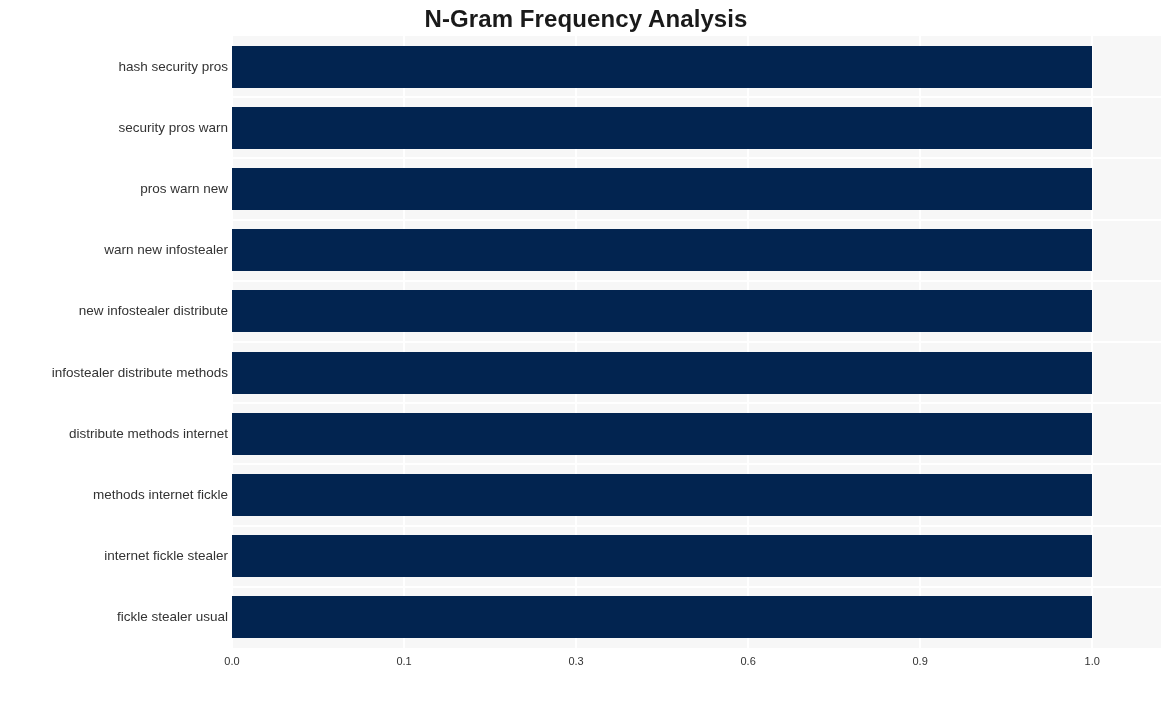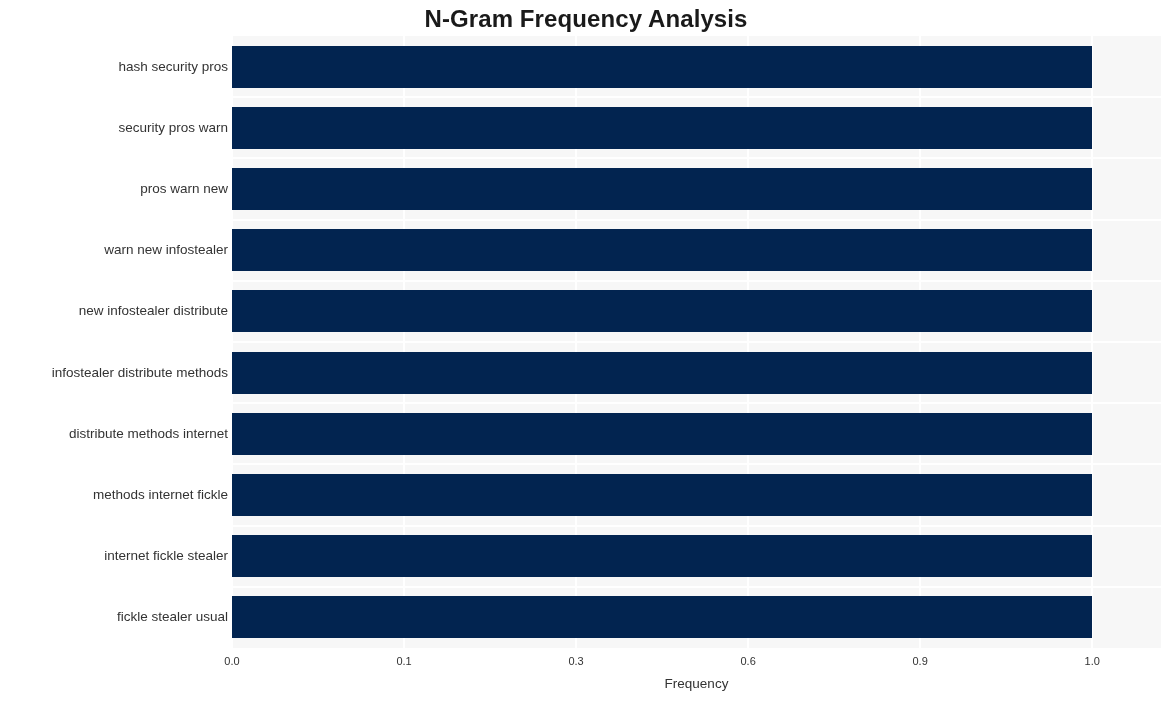--- a/index.html
+++ b/index.html
@@ -166,15 +166,14 @@
     </div>
   <div id="xtick-layer">
       <div class="xtick" style="left: 232px;">0.0</div>
       <div class="xtick" style="left: 404.037px;">0.1</div>
       <div class="xtick" style="left: 576.074px;">0.3</div>
       <div class="xtick" style="left: 748.111px;">0.6</div>
       <div class="xtick" style="left: 920.148px;">0.9</div>
       <div class="xtick" style="left: 1092.19px;">1.0</div>
     </div>
 
-  <div id="xaxis-label">Frequency</div>
 
 </div>
 
 </body></html>

